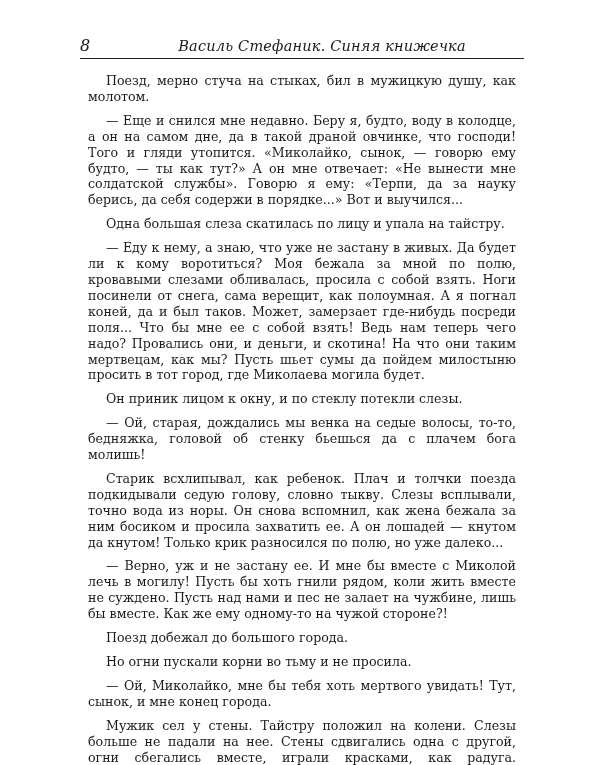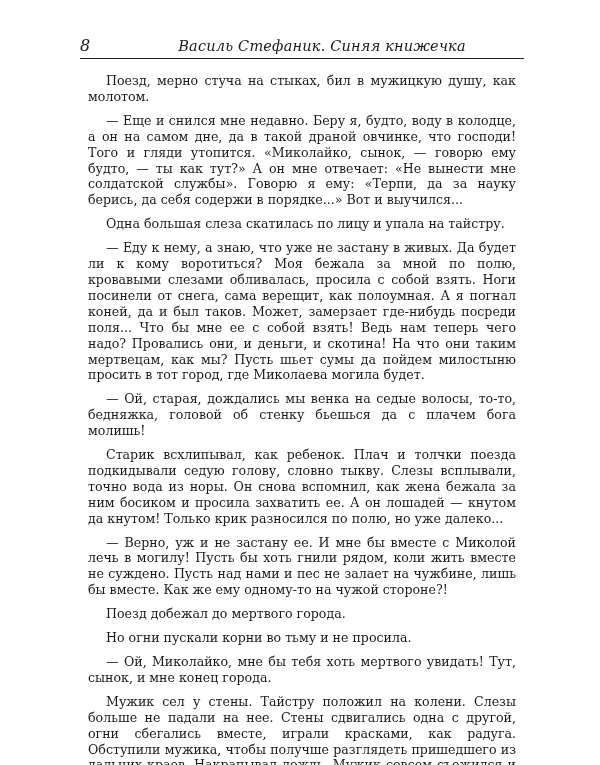--- a/index.html
+++ b/index.html
@@ -19,22 +19,23 @@
 <div class="page">
   <div class="header">
     <span class="page-number">8</span>
     <span class="running-title">Василь Стефаник. Синяя книжечка</span>
   </div>
   <div class="body">
     <p>Поезд, мерно стуча на стыках, бил в мужицкую душу, как молотом.</p>
     <p>— Еще и снился мне недавно. Беру я, будто, воду в колодце, а он на самом дне, да в такой драной овчинке, что господи! Того и гляди утопится. «Миколайко, сынок, — говорю ему будто, — ты как тут?» А он мне отвечает: «Не вынести мне солдатской службы». Говорю я ему: «Терпи, да за науку берись, да себя содержи в порядке...» Вот и выучился...</p>
     <p>Одна большая слеза скатилась по лицу и упала на тайстру.</p>
     <p>— Еду к нему, а знаю, что уже не застану в живых. Да будет ли к кому воротиться? Моя бежала за мной по полю, кровавыми слезами обливалась, просила с собой взять. Ноги посинели от снега, сама верещит, как полоумная. А я погнал коней, да и был таков. Может, замерзает где-нибудь посреди поля... Что бы мне ее с собой взять! Ведь нам теперь чего надо? Провались они, и деньги, и скотина! На что они таким мертвецам, как мы? Пусть шьет сумы да пойдем милостыню просить в тот город, где Миколаева могила будет.</p>
+    <p>Он приник лицом к окну, и по стеклу потекли слезы.</p>
     <p>— Ой, старая, дождались мы венка на седые волосы, то-то, бедняжка, головой об стенку бьешься да с плачем бога молишь!</p>
     <p>Старик всхлипывал, как ребенок. Плач и толчки поезда подкидывали седую голову, словно тыкву. Слезы всплывали, точно вода из норы. Он снова вспомнил, как жена бежала за ним босиком и просила захватить ее. А он лошадей — кнутом да кнутом! Только крик разносился по полю, но уже далеко...</p>
     <p>— Верно, уж и не застану ее. И мне бы вместе с Миколой лечь в могилу! Пусть бы хоть гнили рядом, коли жить вместе не суждено. Пусть над нами и пес не залает на чужбине, лишь бы вместе. Как же ему одному-то на чужой стороне?!</p>
-    <p>Поезд добежал до мертвого города.</p>
+    <p>Поезд добежал до большого города.</p>
     <p>Но огни пускали корни во тьму и не просила.</p>
     <p>— Ой, Миколайко, мне бы тебя хоть мертвого увидать! Тут, сынок, и мне конец города.</p>
     <p>Мужик сел у стены. Тайстру положил на колени. Слезы больше не падали на нее. Стены сдвигались одна с другой, огни сбегались вместе, играли красками, как радуга. Обступили мужика, чтобы получше разглядеть пришедшего из дальних краев. Накрапывал дождь. Мужик совсем съежился и стал молиться.</p>
 
   </div>
 </div>
 
 </body></html>

